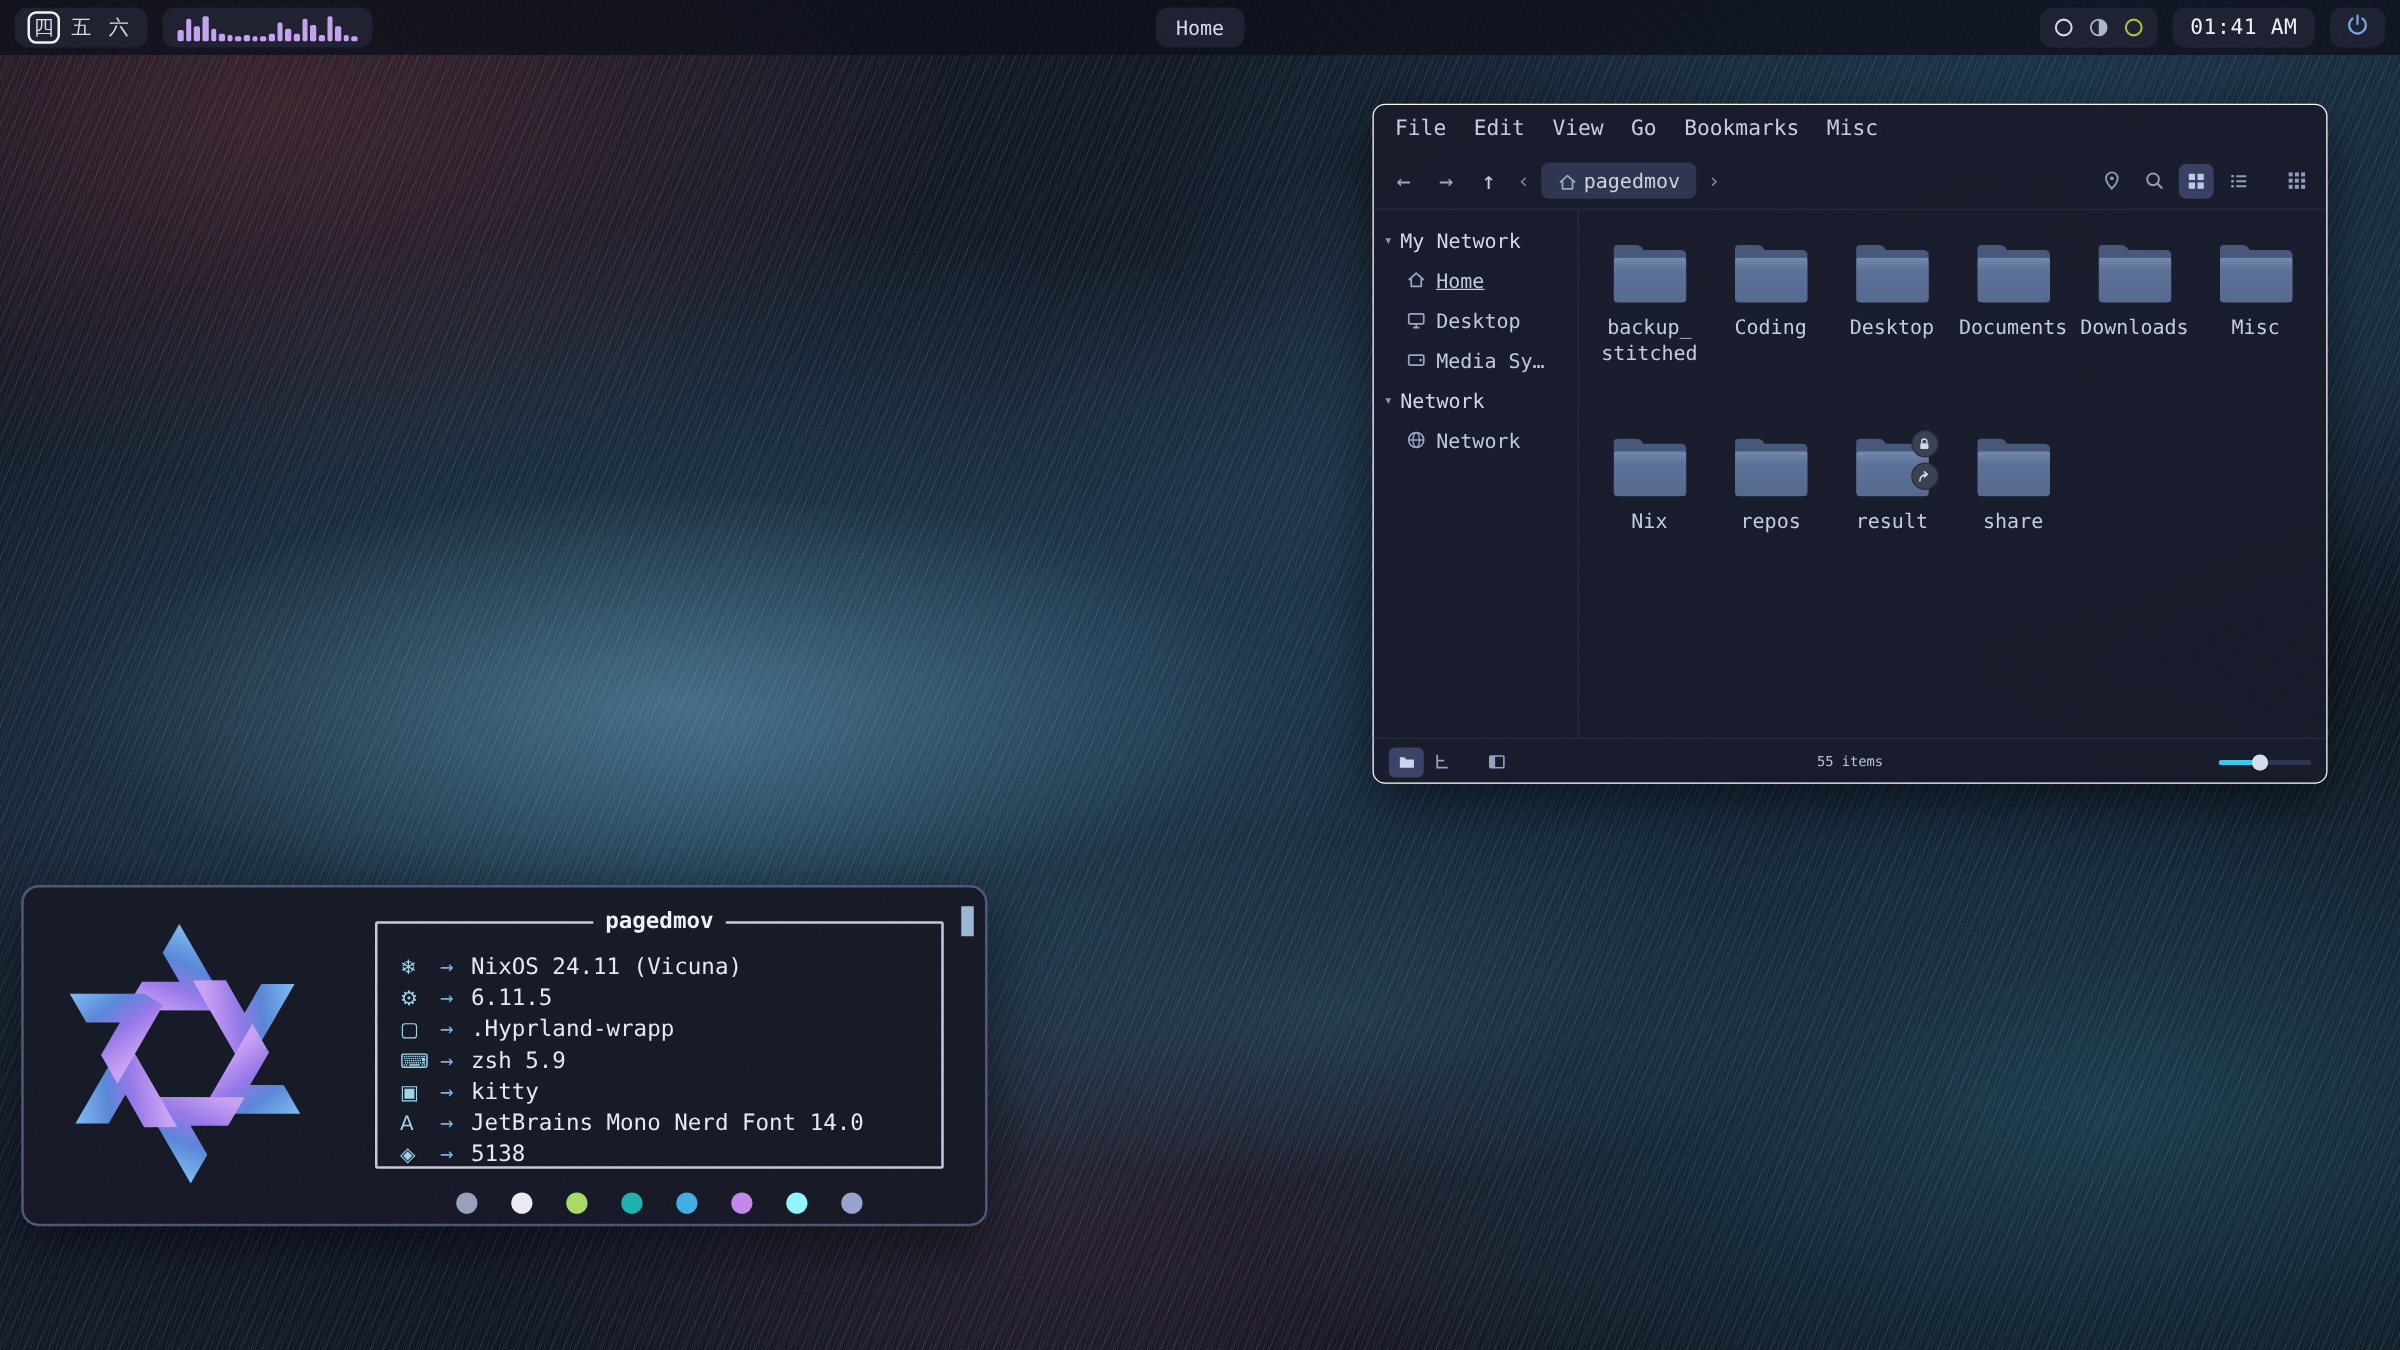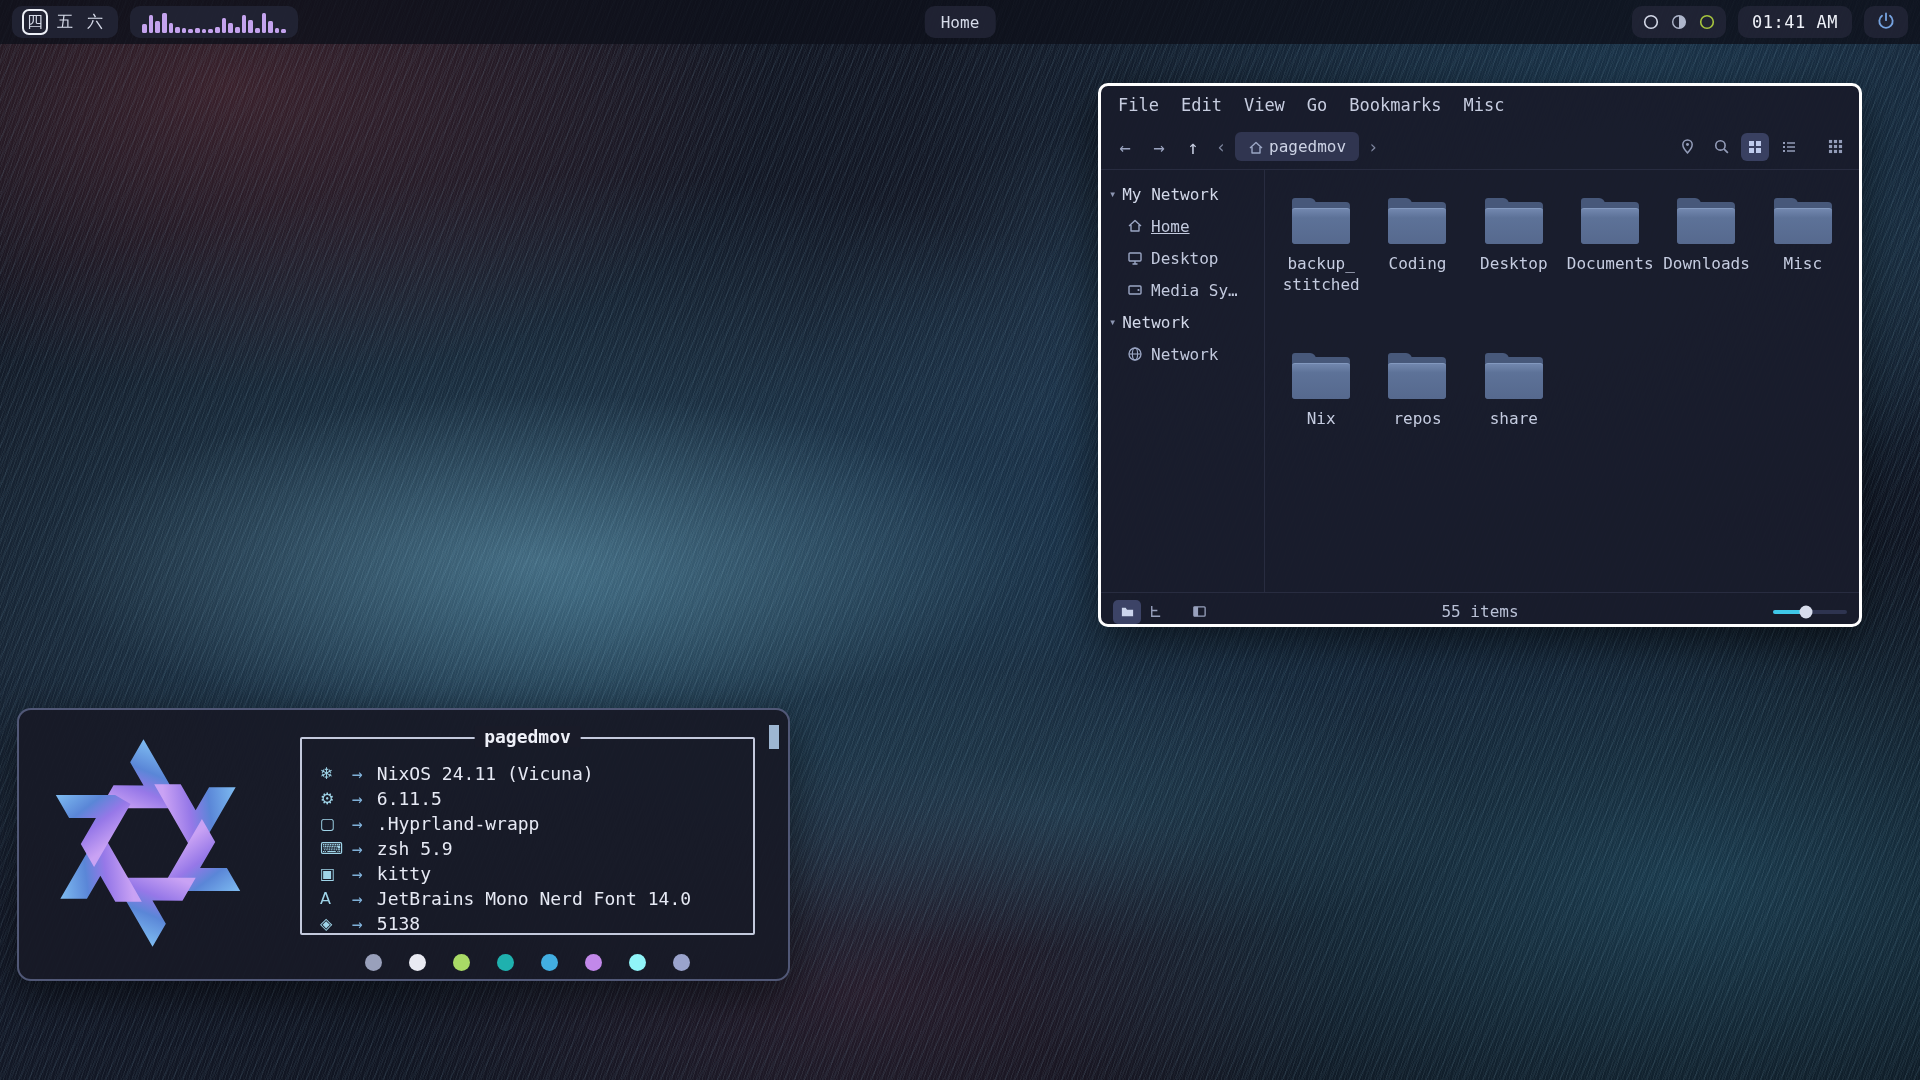--- a/index.html
+++ b/index.html
@@ -47,21 +47,21 @@
   .vbar { width:5px; background:#c4a3ee; border-radius:1.5px; display:inline-block; }
   .tb-center { position:absolute; left:50%; transform:translateX(-50%); }
   .home-btn { font-size:16px; padding:0 16px; cursor:default; }
   .tray { gap:10px; }
   .tray svg { display:block; }
   .clock { font-size:17px; padding:0 14px; color:#eef1f8; letter-spacing:0.5px; }
   .power { width:44px; justify-content:center; color:#76a3e0; }
 
   
   .filemanager { position:absolute; left:1098px; top:83px; width:764px; height:544px;
-    background:rgba(25,28,43,0.97); border:3px solid #ffffff; border-radius:10px;
+    background:rgba(25,28,43,0.97); border:1px solid #ffffff; border-radius:10px;
     overflow:hidden; box-shadow:0 14px 44px rgba(0,0,0,0.55); z-index:20;
     color:#c7cde0; }
   .fm-menubar { height:38px; display:flex; align-items:center; gap:4px; padding:0 8px; }
   .menu-item { background:none; border:none; color:#c7cde0; font-size:17px;
     padding:4px 9px; border-radius:5px; font-family:inherit; }
   .fm-toolbar { height:46px; display:flex; align-items:center; padding:0 10px; gap:6px;
     border-bottom:1px solid #282c40; }
   .nav-arrow { background:none; border:none; color:#9aa3bf; font-size:19px; width:28px;
     height:28px; border-radius:6px; font-family:inherit; }
   .nav-arrow.up { color:#c6cde0; }
@@ -107,21 +107,21 @@
   .emblem.lock { top:-7px; right:-8px; }
   .emblem.link { top:19px; right:-8px; }
 
   .fm-statusbar { height:38px; border-top:1px solid #282c40; display:flex;
     align-items:center; padding:0 12px; position:relative; }
   .sbtn { width:28px; height:24px; border-radius:5px; display:grid; place-items:center;
     color:#98a1bd; background:none; border:none; }
   .sbtn.active { background:#3c4366; color:#ccd5ec; }
   .sbtn.panel { margin-left:16px; }
   .status-text { position:absolute; left:50%; transform:translateX(-50%);
-    font-size:16px; color:#b9c1d6; }
+    font-size:11px; color:#b9c1d6; }
   .zoom { margin-left:auto; display:flex; align-items:center; }
   .slider { width:74px; height:4px; background:#2e3450; border-radius:2px;
     position:relative; }
   .slider-fill { height:100%; background:#3fc7e8; border-radius:2px; }
   .slider-handle { position:absolute; top:50%; transform:translate(-50%,-50%);
     width:13px; height:13px; border-radius:50%; background:#d7dcec; }
 
   
   .fetch { position:absolute; left:17px; top:708px; width:773px; height:273px;
     background:rgba(23,25,38,0.94); border:2px solid #515877; border-radius:14px;
@@ -433,20 +433,38 @@
       <span class="f-tab"></span>
       <span class="f-front"></span>
     </div>
     <span class="folder-label">repos</span>
   </div>
         <div class="folder-item">
     <div class="folder-icon">
       <span class="f-back"></span>
       <span class="f-tab"></span>
       <span class="f-front"></span>
+    <span class="emblem lock">
+              <svg viewBox="0 0 16 16">
+                <use href="#i-lock"></use>
+              </svg>
+            </span>
+            <span class="emblem link">
+              <svg viewBox="0 0 16 16">
+                <use href="#i-link"></use>
+              </svg>
+            </span>
+          </div>
+    <span class="folder-label">result</span>
+  </div>
+        <div class="folder-item">
+    <div class="folder-icon">
+      <span class="f-back"></span>
+      <span class="f-tab"></span>
+      <span class="f-front"></span>
     </div>
     <span class="folder-label">share</span>
   </div>
       </div>
   </div>
 
   <div class="fm-statusbar">
     <button class="sbtn active">
         <svg width="15" height="15" viewBox="0 0 16 16">
           <path d="M2 4h4l1.5 2H14v7H2z" fill="currentColor"></path>

